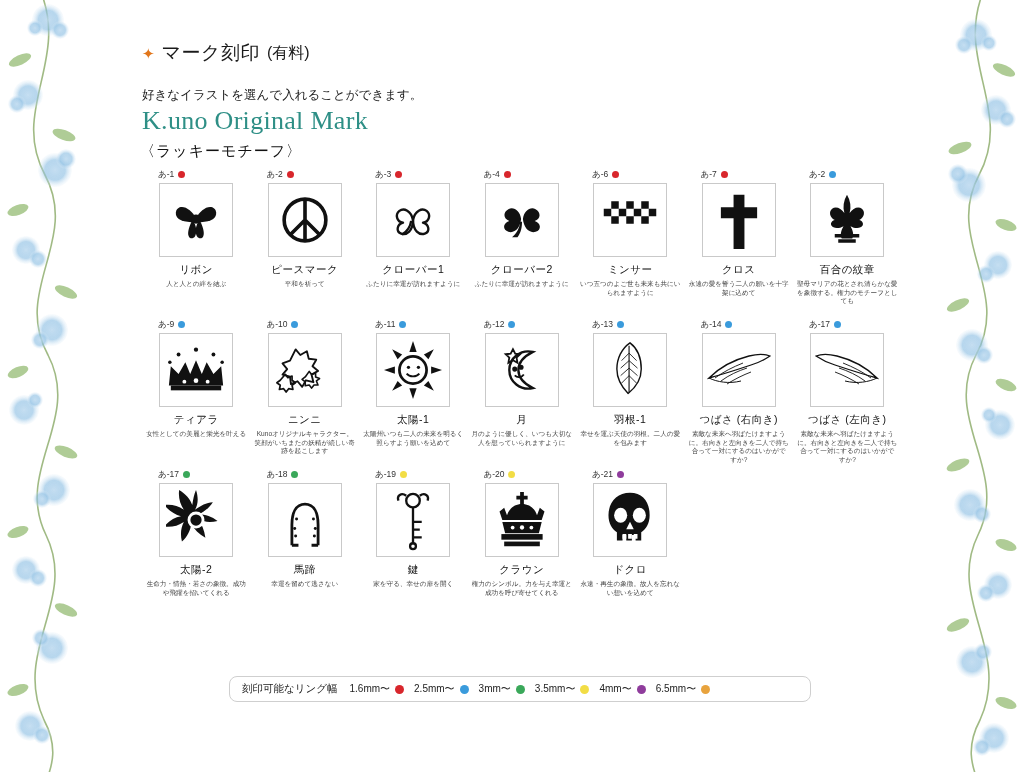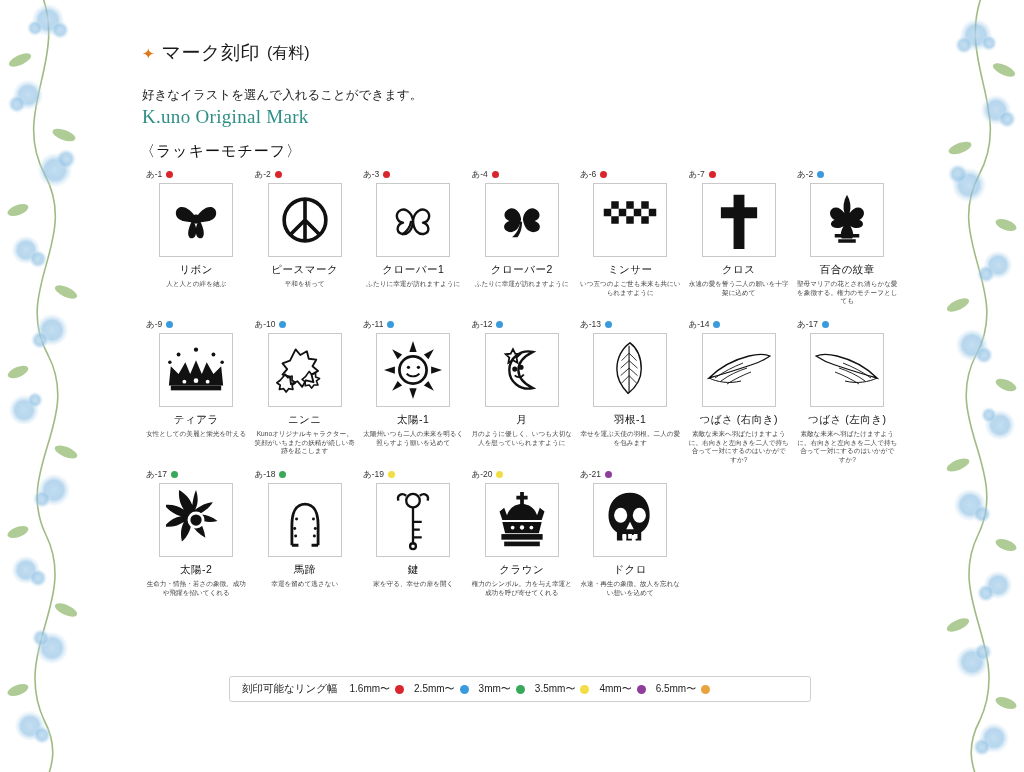--- a/index.html
+++ b/index.html
@@ -76,21 +76,21 @@
     top: 87px;
     font-size: 12.5px;
     color: #222;
   }
 
   .brand {
     position: absolute;
     left: 50px;
     top: 106px;
     font-family: "Liberation Serif", serif;
-    font-size: 19px;
+    font-size: 26px;
     color: #2e8f86;
     letter-spacing: .3px;
     text-align: right;
   }
 
   .section-label {
     position: absolute;
     left: 48px;
     top: 142px;
     font-size: 15px;
@@ -112,20 +112,21 @@
     height: 150px;
     position: relative;
     box-sizing: border-box;
   }
   .cell-top {
     display: flex;
     align-items: center;
     gap: 4px;
     height: 13px;
     padding-left: 4px;
+    margin-left: 12px;
   }
   .code {
     font-size: 8.5px;
     color: #333;
   }
   .dot {
     width: 7px;
     height: 7px;
     border-radius: 50%;
     display: inline-block;
@@ -159,21 +160,21 @@
     white-space: pre-line;
   }
 
   .legend {
     position: absolute;
     left: 137px;
     top: 676px;
     width: 582px;
     height: 26px;
     border: 1px solid #cfcfcf;
-    border-radius: 3px;
+    border-radius: 8px;
     display: flex;
     align-items: center;
     padding: 3px 12px;
     box-sizing: border-box;
     font-size: 10.5px;
     color: #222;
     gap: 6px;
   }
   .legend-title { margin-right: 6px; }
   .legend-item {

